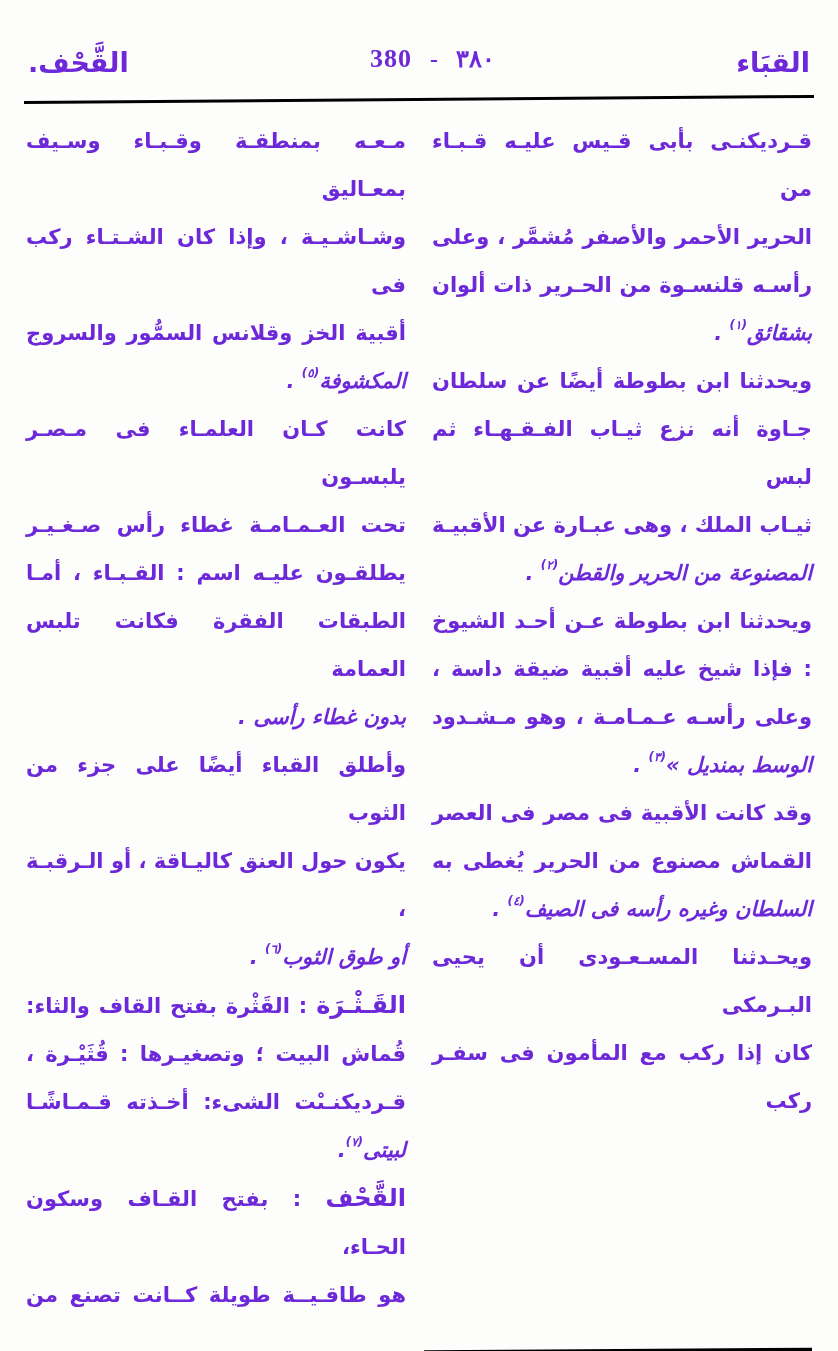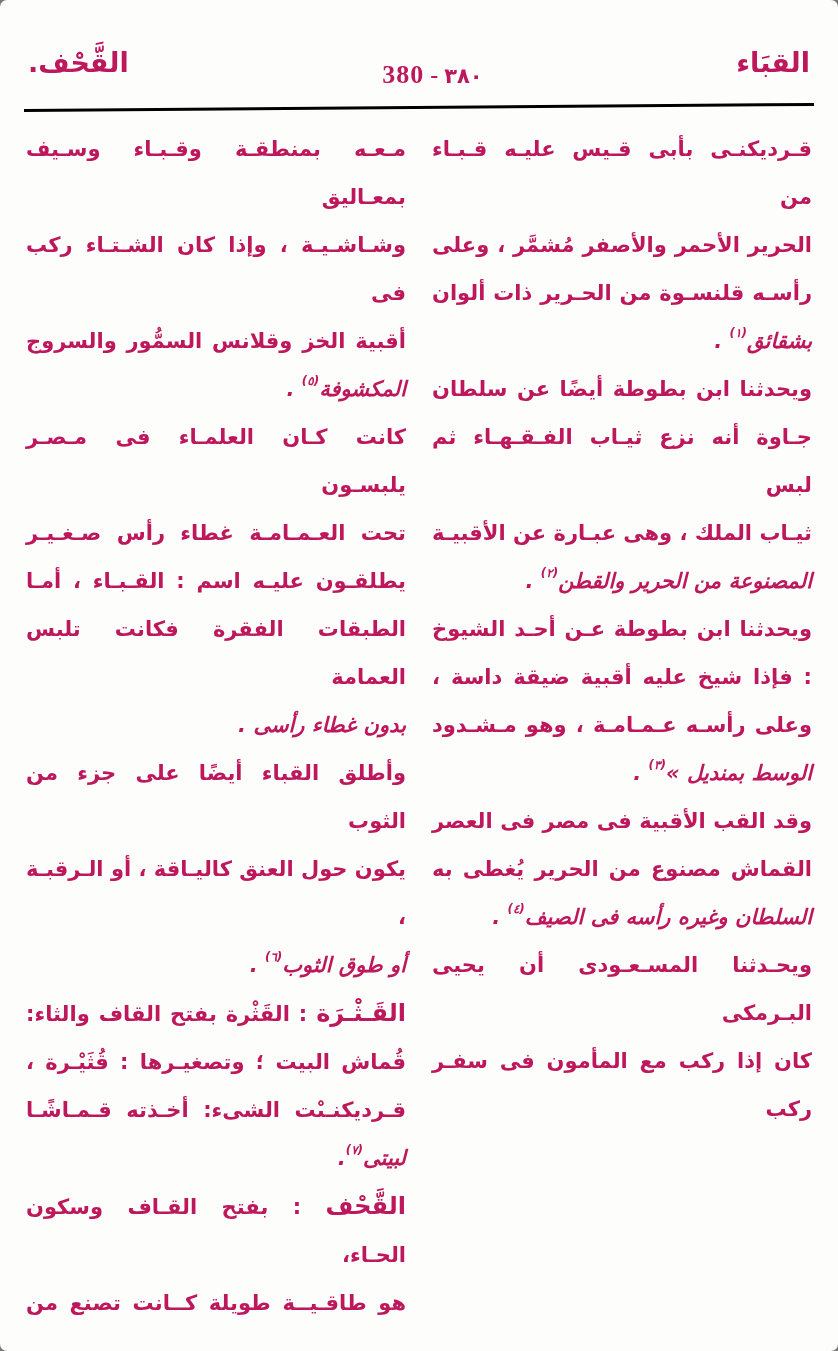--- a/index.html
+++ b/index.html
@@ -1,41 +1,40 @@
 <!DOCTYPE html>
 <html lang="ar"><head>
 <meta charset="utf-8">
 <style>
   html,body{margin:0;padding:0;background:#777;}
   .page{
     position:relative;
     width:838px;height:1351px;
     margin:0 auto;
     background:#fdfdfc;
-    color:#be185d;
+    color:#6d28d9;
     font-family:"DejaVu Sans",sans-serif;
     overflow:hidden;
-    border-radius:7px;
   }
   
   .header{
     display:flex;justify-content:space-between;align-items:flex-start;
     padding:44px 28px 0 28px;
   }
   .header .title{
     font-size:27px;font-weight:700;line-height:1.4;
     direction:rtl;
   }
   .pagenum{
-    display:flex;align-items:baseline;gap:6px;
-    font-weight:700;margin-top:16px;
+    display:flex;align-items:baseline;gap:18px;
+    font-weight:700;margin-top:0;
   }
   .pagenum .latin{font-family:"Liberation Serif",serif;font-size:26px;letter-spacing:1px;}
   .pagenum .dash{font-family:"Liberation Serif",serif;font-size:24px;}
-  .pagenum .arabic{font-size:21px;}
+  .pagenum .arabic{font-size:24px;font-family:Liberation Serif, serif;}
   .header-rule{
     height:3px;background:#000;margin:16px 24px 0 24px;
     transform:rotate(-0.45deg);
   }
   
   .columns{
     display:flex;gap:26px;
     direction:rtl;
     padding:16px 26px 0 26px;
   }
@@ -104,21 +103,21 @@
           <div class="line">ثيـاب الملك ، وهى عبـارة عن الأقبيـة</div>
           <div class="line last">المصنوعة من الحرير والقطن<sup>(٢)</sup> .</div>
         </div>
       <div class="para">
           <div class="line">ويحدثنا ابن بطوطة عـن أحـد الشيوخ</div>
           <div class="line">: فإذا شيخ عليه أقبية ضيقة داسة ،</div>
           <div class="line">وعلى رأسـه عـمـامـة ، وهو مـشـدود</div>
           <div class="line last">الوسط بمنديل »<sup>(٣)</sup> .</div>
         </div>
       <div class="para">
-          <div class="line">وقد القب الأقبية فى مصر فى العصر</div>
+          <div class="line">وقد كانت الأقبية فى مصر فى العصر</div>
           <div class="line">القماش مصنوع من الحرير يُغطى به</div>
           <div class="line last">السلطان وغيره رأسه فى الصيف<sup>(٤)</sup> .</div>
         </div>
       <div class="para">
           <div class="line">ويحـدثنا المسـعـودى أن يحيى البـرمكى</div>
           <div class="line">كان إذا ركب مع المأمون فى سفـر ركب</div>
         </div>
     </section>
     <section class="col">
       <div class="para">

